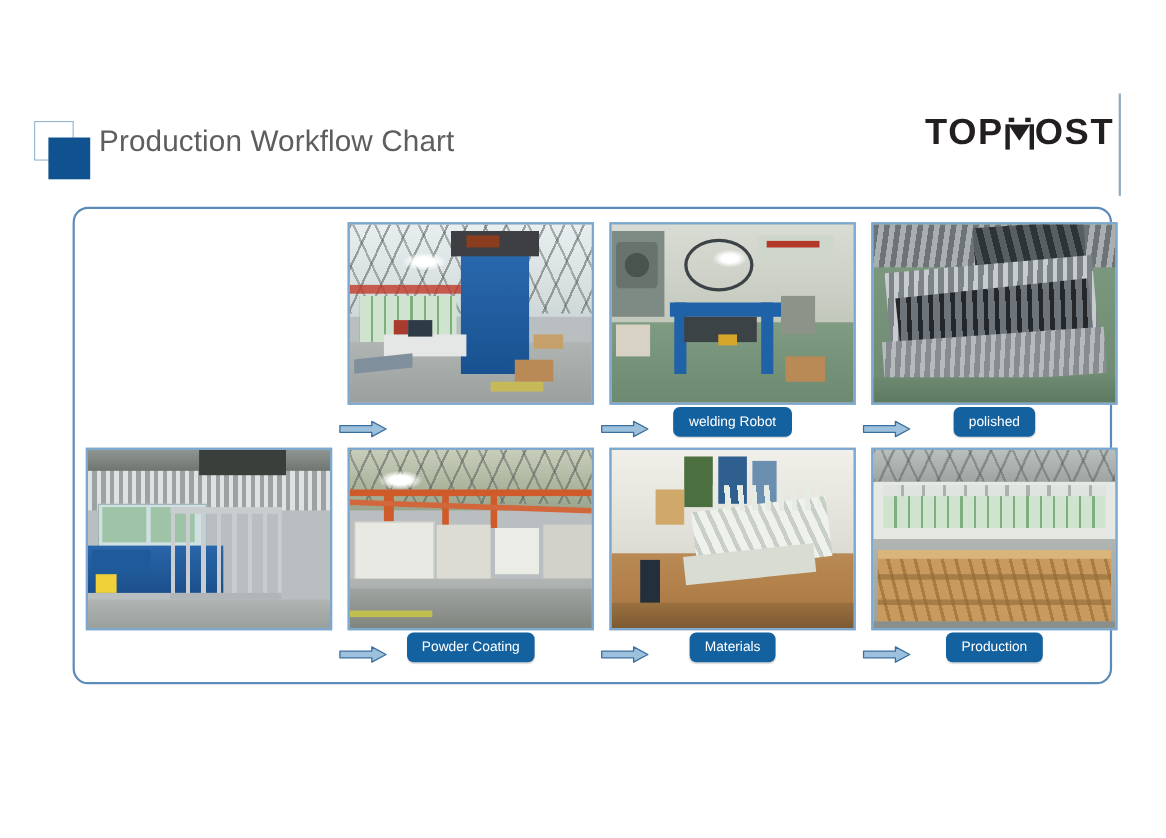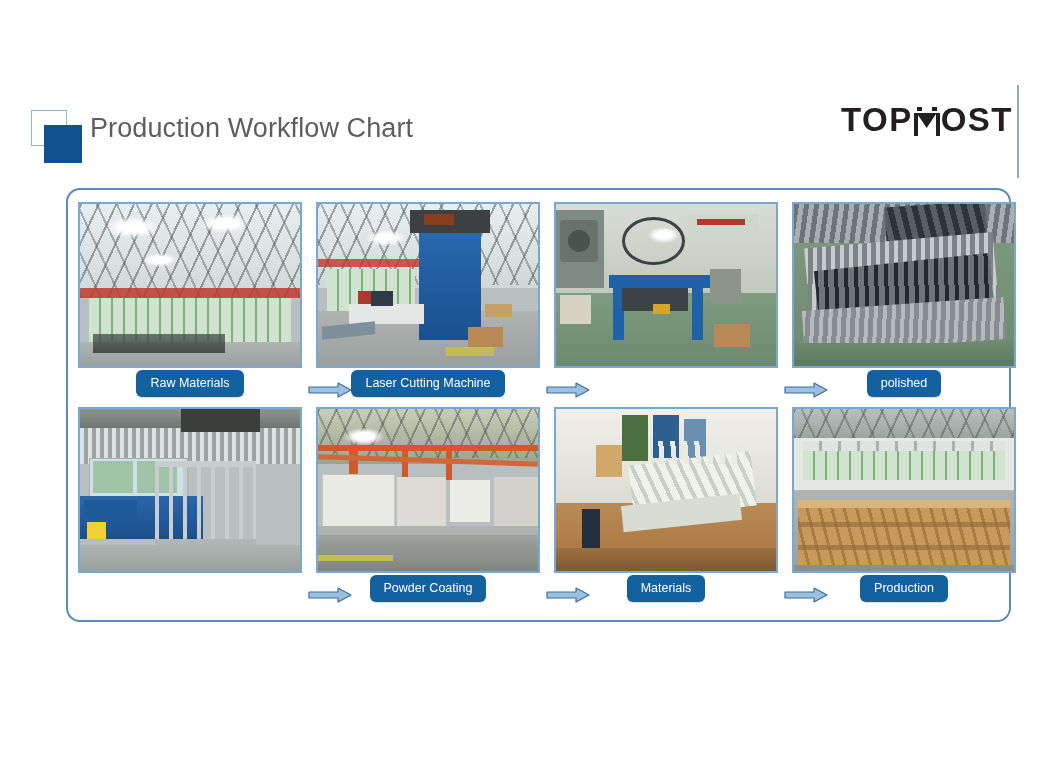--- a/index.html
+++ b/index.html
@@ -163,36 +163,20 @@
       <span>OST</span>
     </div>
   </div>
   <div id="brand-divider"></div>
 </div>
 
 <div id="workflow-panel">
 
   <div class="row" id="row-1">
 
-    <div class="step" style="left:10px;">
-      <div class="photo">
-        <div class="layer sky" style="left:0;top:0;width:100%;height:58%;"></div>
-        <div class="layer trusses" style="left:0;top:0;width:100%;height:58%;"></div>
-        <div class="layer" style="left:0;top:52%;width:100%;height:6%;background:#c0392b;opacity:.85;"></div>
-        <div class="layer wintile" style="left:4%;top:58%;width:92%;height:27%;"></div>
-        <div class="layer floor-grey" style="left:0;top:85%;width:100%;height:15%;"></div>
-        <div class="layer lamp" style="left:12%;top:8%;width:24%;height:13%;"></div>
-        <div class="layer lamp" style="left:55%;top:6%;width:22%;height:12%;"></div>
-        <div class="layer lamp" style="left:28%;top:30%;width:16%;height:9%;"></div>
-        <div class="layer" style="left:6%;top:80%;width:60%;height:12%;background:linear-gradient(#4b5550,#2f3733);opacity:.8;"></div>
-      </div>
-      <div class="label-wrap">
-        <div class="badge">Raw Materials</div>
-      </div>
-    </div>
 
     <div class="arrow" style="left:240px;">
       <svg width="44" height="16" viewBox="0 0 44 16">
         <path d="M1 5 H30 V1 L43 8 L30 15 V11 H1 Z" fill="#9dc0dd" stroke="#3a6f9f" stroke-width="1.2" stroke-linejoin="round"></path>
       </svg>
     </div>
 
     <div class="step" style="left:248px;">
       <div class="photo">
         <div class="layer sky" style="left:0;top:0;width:100%;height:52%;"></div>
@@ -205,23 +189,20 @@
         <div class="layer" style="left:48%;top:6%;width:14%;height:7%;background:#8a3d1f;"></div>
         <div class="layer" style="left:14%;top:62%;width:34%;height:12%;background:#e5e7e6;"></div>
         <div class="layer" style="left:24%;top:54%;width:10%;height:9%;background:#2e3a46;"></div>
         <div class="layer" style="left:18%;top:54%;width:6%;height:8%;background:#a83a2e;"></div>
         <div class="layer" style="left:2%;top:74%;width:24%;height:8%;background:#7f8f9c;transform:skewY(-6deg);"></div>
         <div class="layer" style="left:68%;top:76%;width:16%;height:12%;background:#b98a55;"></div>
         <div class="layer" style="left:76%;top:62%;width:12%;height:8%;background:#c6a06a;"></div>
         <div class="layer" style="left:58%;top:88%;width:22%;height:6%;background:#d6c23a;opacity:.7;"></div>
         <div class="layer lamp" style="left:22%;top:16%;width:18%;height:10%;"></div>
       </div>
-      <div class="label-wrap">
-        <div class="badge">Laser Cutting Machine</div>
-      </div>
     </div>
 
     <div class="arrow" style="left:478px;">
       <svg width="44" height="16" viewBox="0 0 44 16">
         <path d="M1 5 H30 V1 L43 8 L30 15 V11 H1 Z" fill="#9dc0dd" stroke="#3a6f9f" stroke-width="1.2" stroke-linejoin="round"></path>
       </svg>
     </div>
 
     <div class="step" style="left:486px;">
       <div class="photo">
@@ -235,20 +216,23 @@
         <div class="layer" style="left:24%;top:44%;width:46%;height:8%;background:#1f62a8;"></div>
         <div class="layer" style="left:26%;top:44%;width:5%;height:40%;background:#1f62a8;"></div>
         <div class="layer" style="left:62%;top:44%;width:5%;height:40%;background:#1f62a8;"></div>
         <div class="layer" style="left:30%;top:52%;width:30%;height:14%;background:#3c4347;"></div>
         <div class="layer" style="left:70%;top:40%;width:14%;height:22%;background:#8c9389;"></div>
         <div class="layer" style="left:72%;top:74%;width:16%;height:14%;background:#b98a55;"></div>
         <div class="layer" style="left:2%;top:56%;width:14%;height:18%;background:#d7d2c4;"></div>
         <div class="layer" style="left:44%;top:62%;width:8%;height:6%;background:#d6a62a;"></div>
         <div class="layer lamp" style="left:42%;top:14%;width:14%;height:10%;"></div>
       </div>
+      <div class="label-wrap">
+        <div class="badge">welding Robot</div>
+      </div>
     </div>
 
     <div class="arrow" style="left:716px;">
       <svg width="44" height="16" viewBox="0 0 44 16">
         <path d="M1 5 H30 V1 L43 8 L30 15 V11 H1 Z" fill="#9dc0dd" stroke="#3a6f9f" stroke-width="1.2" stroke-linejoin="round"></path>
       </svg>
     </div>
 
     <div class="step" style="left:724px;padding-left:20px;">
       <div class="photo">

